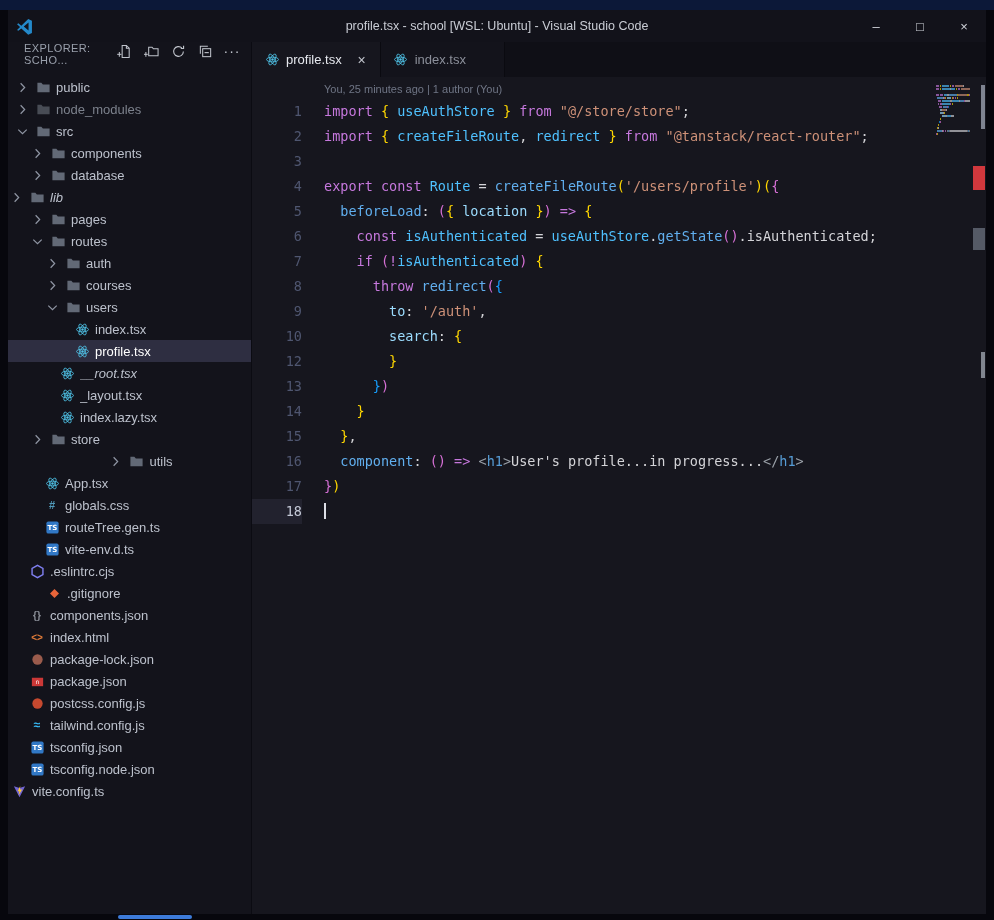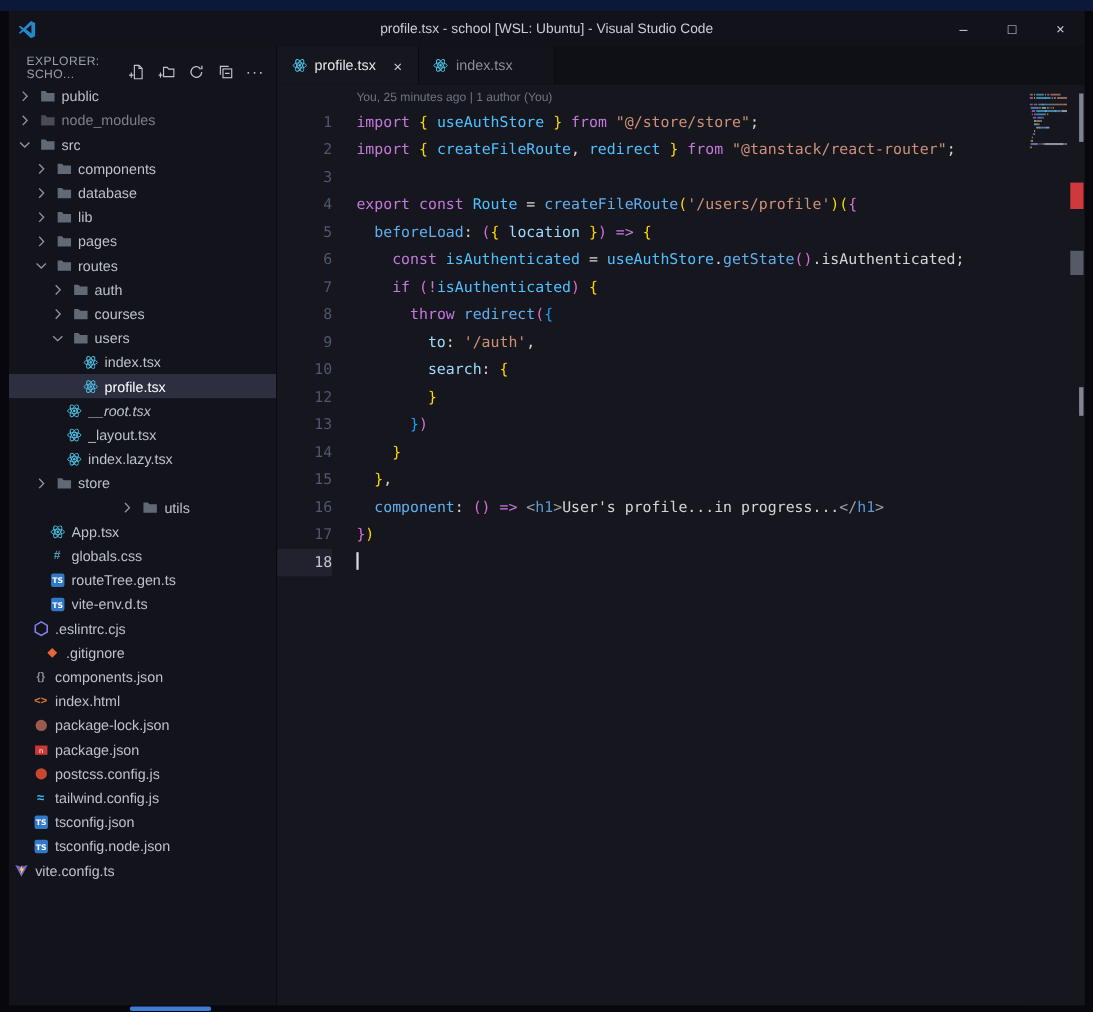--- a/index.html
+++ b/index.html
@@ -9,21 +9,21 @@
   .frame{position:absolute;top:10px;left:8px;right:8px;bottom:6px;display:flex;flex-direction:column;background:#16161e;overflow:hidden}
   
   .titlebar{height:32px;background:#12121a;display:flex;align-items:center;color:#c9ccd4;font-size:12.5px;position:relative;flex:none}
   .vscode-logo{margin-left:8px;display:flex;align-items:center;z-index:2}
   .title{position:absolute;left:0;right:0;text-align:center;pointer-events:none}
   .win-controls{margin-left:auto;display:flex;z-index:2}
   .win-btn{width:44px;height:32px;display:flex;align-items:center;justify-content:center;font-size:13px;color:#d0d3da;cursor:default}
   
   .main{flex:1;display:flex;min-height:0}
   .sidebar{width:244px;background:#13131b;display:flex;flex-direction:column;overflow:hidden;border-right:1px solid #0b0b12;flex:none}
-  .sidebar-header{height:32px;display:flex;align-items:flex-end;padding:0 10px 0 16px;color:#9aa0ac;font-size:11px;letter-spacing:.4px;flex:none}
+  .sidebar-header{height:32px;display:flex;align-items:flex-start;padding:0 10px 0 16px;color:#9aa0ac;font-size:11px;letter-spacing:.4px;flex:none}
   .sidebar-actions{margin-left:auto;display:flex;gap:9px;align-items:center}
   .act-btn{width:18px;height:18px;display:inline-flex;align-items:center;justify-content:center;color:#c0c4cc;cursor:pointer}
   .act-text{font-size:14px;letter-spacing:1px;line-height:10px}
   .tree{flex:1;overflow:hidden;font-size:13px;color:#bcc1cc;padding-top:2px}
   .trow{height:22px;display:flex;align-items:center;gap:5px;white-space:nowrap;cursor:pointer}
   .trow.sel{background:#2e2e41;color:#fff}
   .trow.dim{color:#7c818c}
   .ticon{width:16px;height:16px;display:inline-flex;align-items:center;justify-content:center;flex:none}
   .tlabel{overflow:hidden;text-overflow:ellipsis}
   
@@ -178,21 +178,21 @@
                 <path d="M6 3.5l4.3 4.5L6 12.5" fill="none" stroke="#8f95a3" stroke-width="1.3"></path>
               </svg>
             </span>
             <span class="ticon">
               <svg width="15" height="15" viewBox="0 0 16 16">
                 <path d="M1.5 3h4.2l1.6 1.8h7.2v8.2H1.5z" fill="#7d8796" opacity="0.75"></path>
               </svg>
             </span>
             <span class="tlabel">database</span>
           </div>
-          <div class="trow" style="padding-left: 21px;">
+          <div class="trow" style=" font-style: italic;">
             <span class="ticon">
               <svg width="15" height="15" viewBox="0 0 16 16">
                 <path d="M6 3.5l4.3 4.5L6 12.5" fill="none" stroke="#8f95a3" stroke-width="1.3"></path>
               </svg>
             </span>
             <span class="ticon">
               <svg width="15" height="15" viewBox="0 0 16 16">
                 <path d="M1.5 3h4.2l1.6 1.8h7.2v8.2H1.5z" fill="#7d8796" opacity="0.75"></path>
               </svg>
             </span>
@@ -392,21 +392,21 @@
             <span class="tlabel">vite-env.d.ts</span>
           </div>
           <div class="trow" style="padding-left: 21px;">
             <span class="ticon">
               <svg width="15" height="15" viewBox="0 0 16 16">
                 <polygon points="8,1.5 13.8,4.8 13.8,11.2 8,14.5 2.2,11.2 2.2,4.8" fill="none" stroke="#8080f2" stroke-width="1.5"></polygon>
               </svg>
             </span>
             <span class="tlabel">.eslintrc.cjs</span>
           </div>
-          <div class="trow" style="padding-left: 15px; margin-left: 16px;">
+          <div class="trow" style="padding-left: 38px;">
             <span class="ticon">
               <svg width="15" height="15" viewBox="0 0 16 16">
                 <rect x="4.6" y="4.6" width="6.8" height="6.8" transform="rotate(45 8 8)" fill="#e8653a"></rect>
               </svg>
             </span>
             <span class="tlabel">.gitignore</span>
           </div>
           <div class="trow" style="padding-left: 21px;">
             <span class="ticon">
               <span style="color:#8b8f98;font-weight:bold;font-size:10px">{}</span>

